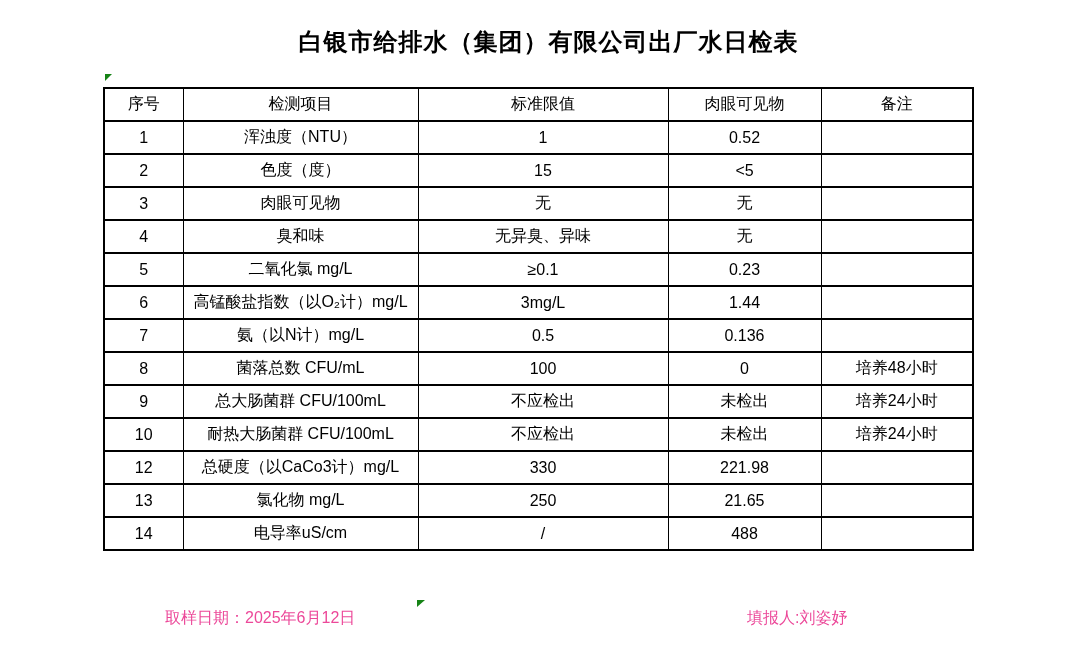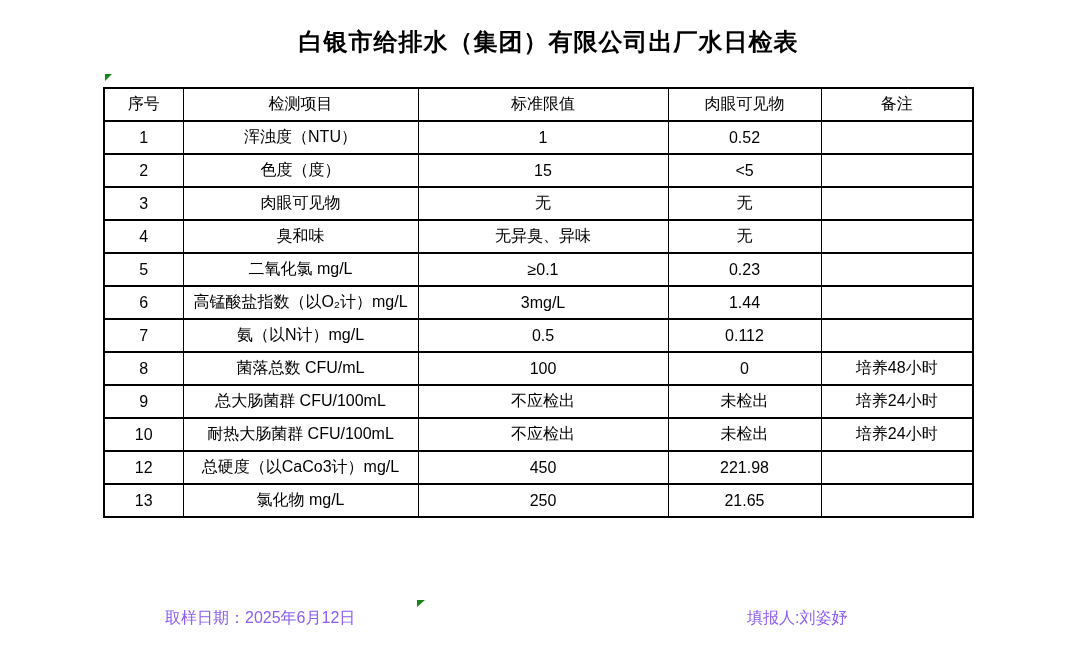--- a/index.html
+++ b/index.html
@@ -69,21 +69,21 @@
     background: #168316;
     clip-path: polygon(0 0, 100% 0, 0 100%);
   }
   .footer {
     position: absolute;
     top: 608px;
     left: 0;
     width: 1081px;
     height: 24px;
     font-size: 16px;
-    color: #8b5cf6;
+    color: #ec4899;
     text-decoration: underline;
   }
   .footer .group { position: absolute; top: 0; white-space: nowrap; }
   .footer .g-sample  { left: 165px; }
   .footer .g-test    { left: 500px; }
   .footer .g-report  { left: 747px; }
   .footer .gap { display: inline-block; width: 18px; }
 </style>
 </head>
 <body>
@@ -151,21 +151,21 @@
           <td>6</td>
           <td>高锰酸盐指数（以O₂计）mg/L</td>
           <td>3mg/L</td>
           <td>1.44</td>
           <td></td>
         </tr>
         <tr>
           <td>7</td>
           <td>氨（以N计）mg/L</td>
           <td>0.5</td>
-          <td>0.112</td>
+          <td>0.136</td>
           <td></td>
         </tr>
         <tr>
           <td>8</td>
           <td>菌落总数 CFU/mL</td>
           <td>100</td>
           <td>0</td>
           <td>培养48小时</td>
         </tr>
         <tr>
@@ -178,31 +178,38 @@
         <tr>
           <td>10</td>
           <td>耐热大肠菌群 CFU/100mL</td>
           <td>不应检出</td>
           <td>未检出</td>
           <td>培养24小时</td>
         </tr>
         <tr>
           <td>12</td>
           <td>总硬度（以CaCo3计）mg/L</td>
-          <td>450</td>
+          <td>330</td>
           <td>221.98</td>
           <td></td>
         </tr>
         <tr>
           <td>13</td>
           <td>氯化物 mg/L</td>
           <td>250</td>
           <td>21.65</td>
           <td></td>
         </tr>
+        <tr>
+          <td>14</td>
+          <td>电导率uS/cm</td>
+          <td>/</td>
+          <td>488</td>
+          <td></td>
+        </tr>
       </tbody>
   </table>
 
   <div class="bottom-marker"></div>
 
   <div class="footer">
     <span class="group g-sample"><span>取样日期：</span><span>2025年6月12日</span></span>
     <span class="group g-report"><span>填报人:</span><span>刘姿妤</span></span>
   </div>
 

